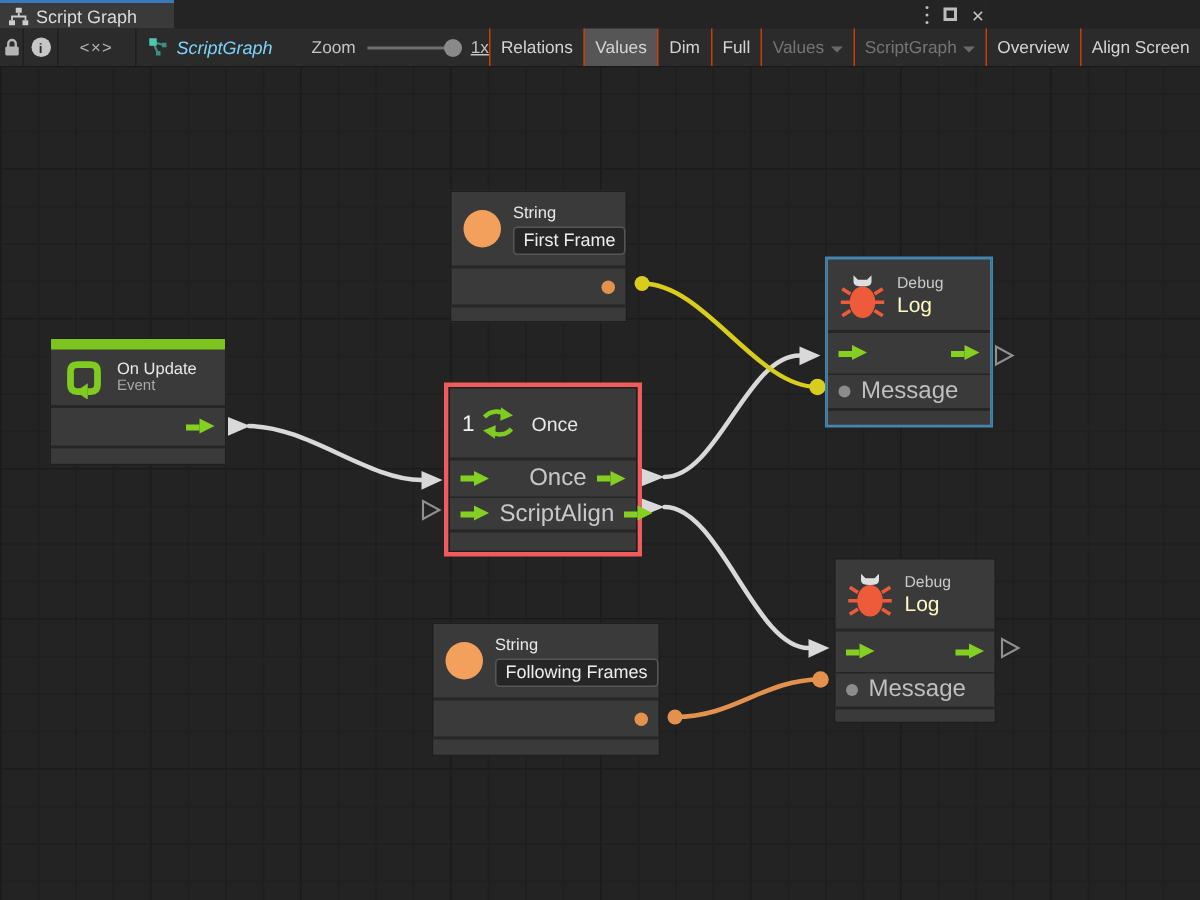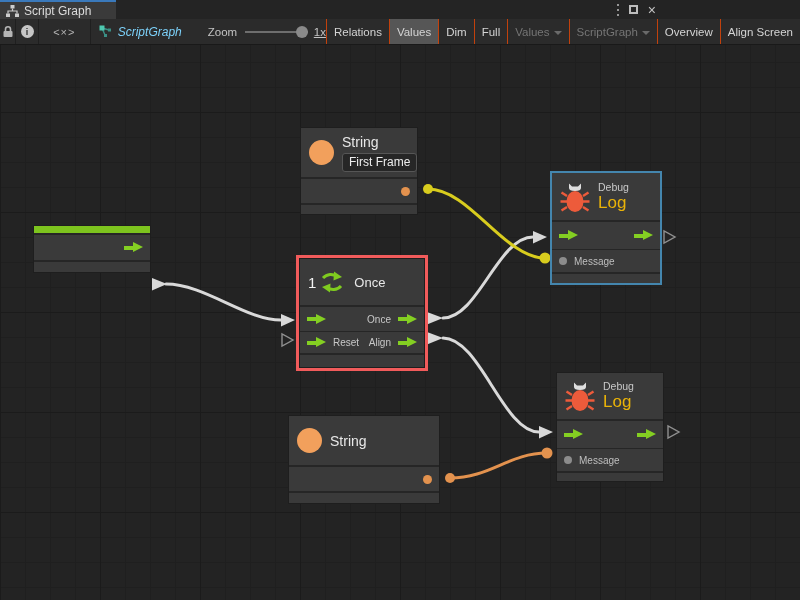--- a/index.html
+++ b/index.html
@@ -61,30 +61,30 @@
   .otri{fill:#232323;stroke:#909090;stroke-width:1.4;}
   .ydotc{fill:var(--wire-yellow);} .odotc{fill:var(--wire-orange);}
 
   
   .node{position:absolute;background:var(--nodebg);border:1px solid #1e1e1e;color:#e0e0e0;}
   .node .nsec{border-top:2px solid #262626;}
   .node .foot{height:11px;background:#3a3a3a;}
   .sel-red{box-shadow:0 0 0 3px var(--selred);}
   .sel-blue{border:1px solid var(--selblue);box-shadow:0 0 0 1px var(--selblue);}
   .hdr{display:flex;align-items:center;gap:8px;padding:0 8px;}
-  .title{font-size:14px;color:#e8e8e8;}
+  .title{font-size:11px;color:#e8e8e8;}
   .sub{font-size:10px;color:#a9a9a9;}
-  .big{font-size:17px;color:#eab308;}
+  .big{font-size:14px;color:#fef9c3;}
   .greenbar{height:7px;background:#7dc41e;}
   .ocircle{width:25px;height:25px;border-radius:50%;background:var(--orange);flex:none;}
   .ibox{display:inline-block;background:#262626;border:1px solid #565656;border-radius:3px;
         padding:1px 6px 2px;font-size:12px;color:#ededed;margin-top:3px;white-space:nowrap;}
   .prow{display:flex;align-items:center;justify-content:space-between;padding:0 7px;}
   .pgroup{display:flex;align-items:center;gap:7px;}
-  .plabel{font-size:10px;color:#c8c8c8;}
+  .plabel{font-size:16px;color:#c8c8c8;}
   .garrow{position:relative;width:19px;height:11px;flex:none;}
   .garrow::before{content:"";position:absolute;left:0;top:3.5px;width:9px;height:4px;background:var(--green);}
   .garrow::after{content:"";position:absolute;left:9px;top:0;border-top:5.5px solid transparent;
                  border-bottom:5.5px solid transparent;border-left:10px solid var(--green);}
   .odot{width:9px;height:9px;border-radius:50%;background:var(--wire-orange);}
   .gdot{width:8px;height:8px;border-radius:50%;background:#8c8c8c;}
   .cnt{font-size:15px;color:#f2f2f2;}
 </style>
 </head>
 <body>
@@ -190,20 +190,30 @@
       <circle class="odotc" cx="450" cy="433" r="5"></circle>
       <circle class="odotc" cx="547" cy="408" r="5.5"></circle>
 
       <polygon class="otri" points="282,289 282,301 293,295"></polygon>
       <polygon class="otri" points="664,186 664,198 675,192"></polygon>
       <polygon class="otri" points="668,381 668,393 679,387"></polygon>
     </svg>
 
     <div class="node" style="left:33px;top:180px;width:118px;">
       <div class="greenbar"></div>
+      <div class="hdr" style="height:37px;">
+        <svg width="28" height="28" viewBox="0 0 28 28">
+          <path d="M13 23 H9.5 Q5 23 5 18.5 V9.5 Q5 5 9.5 5 H18.5 Q23 5 23 9.5 V18.5 Q23 23 18.5 23 H16.5" fill="none" stroke="#7fcb1f" stroke-width="4.5"></path>
+          <polygon points="16.5,17.5 16.5,28.5 8.5,23" fill="#7fcb1f"></polygon>
+        </svg>
+        <div>
+          <div class="title">On Update</div>
+          <div class="sub">Event</div>
+        </div>
+      </div>
       <div class="nsec prow" style="height:27px;justify-content:flex-end;">
         <span class="garrow"></span>
       </div>
       <div class="nsec foot" style="height:12px;"></div>
     </div>
 
     <div class="node" style="left:300px;top:82px;width:118px;">
       <div class="hdr" style="height:49px;">
         <span class="ocircle"></span>
         <div>
@@ -231,21 +241,21 @@
       <div class="nsec prow" style="height:26px;">
         <span class="garrow"></span>
         <span class="pgroup">
           <span class="plabel">Once</span>
           <span class="garrow"></span>
         </span>
       </div>
       <div class="nsec prow" style="height:22px;border-top-width:1px;">
         <span class="pgroup">
           <span class="garrow"></span>
-          <span class="plabel">Reset</span>
+          <span class="plabel">Script</span>
         </span>
         <span class="pgroup">
           <span class="plabel">Align</span>
           <span class="garrow"></span>
         </span>
       </div>
       <div class="nsec foot" style="height:14px;"></div>
     </div>
 
     <div class="node sel-blue" style="left:551px;top:127px;width:110px;">
@@ -296,20 +306,21 @@
         </span>
       </div>
       <div class="nsec foot" style="height:10px;"></div>
     </div>
 
     <div class="node" style="left:288px;top:370px;width:152px;">
       <div class="hdr" style="height:49px;">
         <span class="ocircle"></span>
         <div>
           <div class="title">String</div>
+          <span class="ibox">Following Frames</span>
         </div>
       </div>
       <div class="nsec prow" style="height:26px;justify-content:flex-end;">
         <span class="odot"></span>
       </div>
       <div class="nsec foot" style="height:12px;"></div>
     </div>
 
   </div>
 </div>

